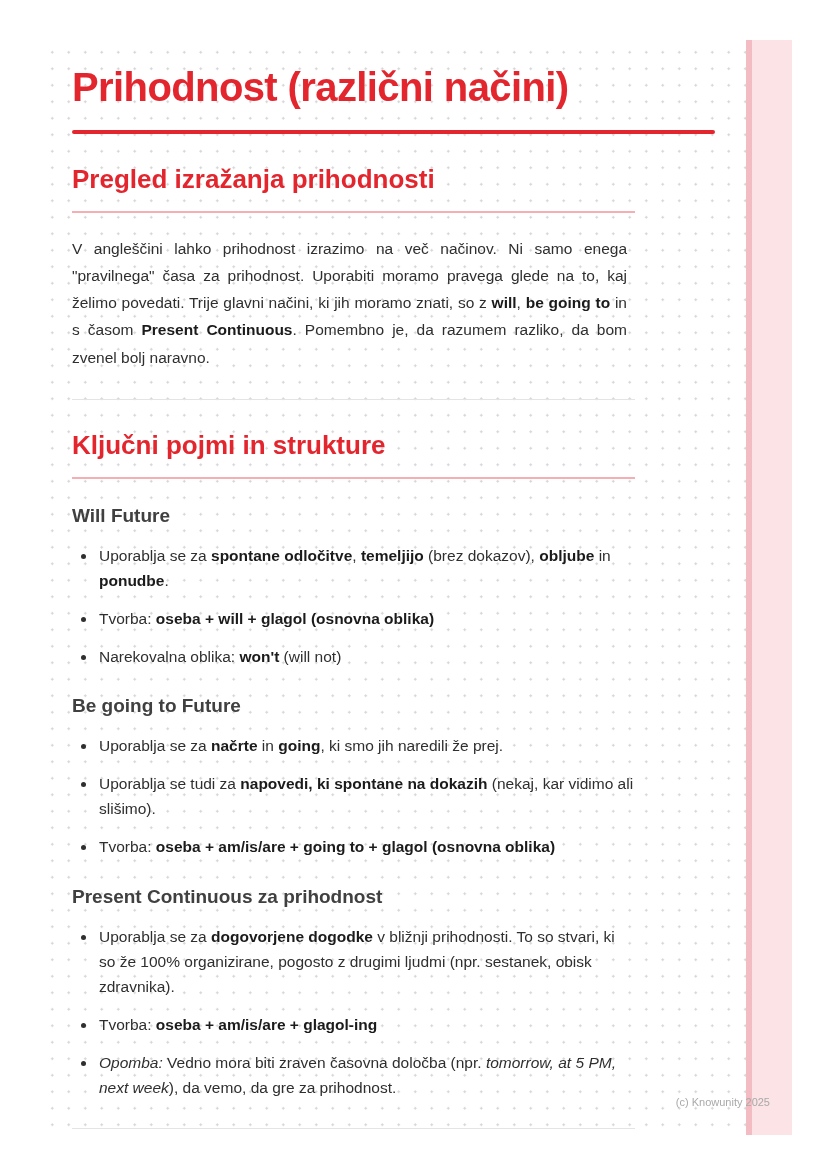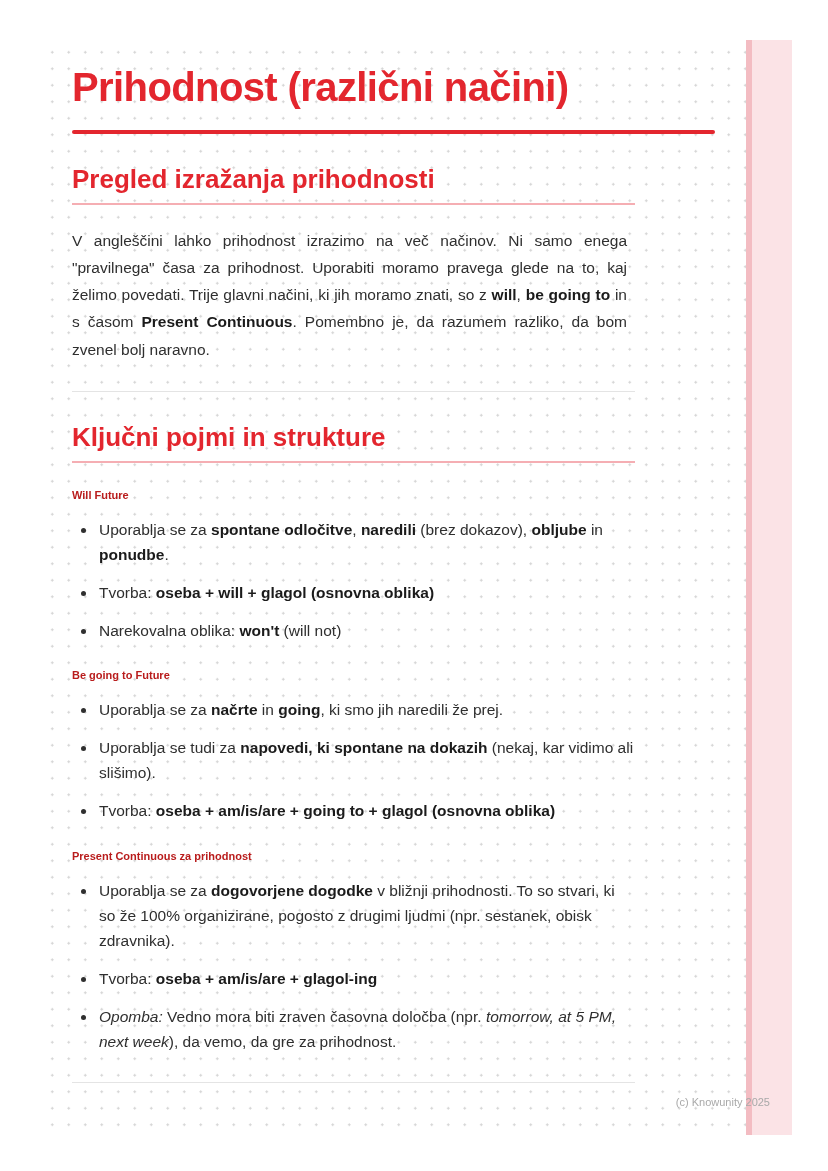--- a/index.html
+++ b/index.html
@@ -51,44 +51,44 @@
     white-space:nowrap;
   }
   .title-rule{
     width:643px;height:4px;
     background:var(--accent-red,#e3262e);
     border-radius:2px;
     margin:0 0 26px 0;
   }
   h2.section-heading{
     margin:30px 0 0 0;
-    padding:0 0 8px 0;
+    padding:0 0 16px 0;
     font-size:26px;
     font-weight:bold;
     color:var(--accent-red,#e3262e);
     border-bottom:2px solid var(--underline-pink,#f5aeb3);
   }
   p.body-par{
     margin:22px 8px 26px 0;
     font-size:15.5px;
     line-height:1.75;
     text-align:justify;
     color:#2f2f2f;
   }
   .divider{
     border:none;
     border-top:1px solid #e4e4e4;
     margin:28px 0 26px 0;
     width:100%;
   }
   h3.subheading{
     margin:26px 0 16px 0;
-    font-size:11px;
+    font-size:19px;
     font-weight:bold;
-    color:#b91c1c;
+    color:#404040;
   }
   ul.bullets{
     margin:0 0 6px 0;
     padding-left:25px;
     list-style-type:disc;
   }
   ul.bullets li{
     font-size:15.5px;
     line-height:1.62;
     margin-bottom:13px;
@@ -121,21 +121,21 @@
       <p class="body-par">V angleščini lahko prihodnost izrazimo na več načinov. Ni samo enega "pravilnega" časa za prihodnost. Uporabiti moramo pravega glede na to, kaj želimo povedati. Trije glavni načini, ki jih moramo znati, so z <strong>will</strong>, <strong>be going to</strong> in s časom <strong>Present Continuous</strong>. Pomembno je, da razumem razliko, da bom zvenel bolj naravno.</p>
     </section>
 
     <hr class="divider">
 
     <section>
       <h2 class="section-heading">Ključni pojmi in strukture</h2>
 
       <h3 class="subheading">Will Future</h3>
       <ul class="bullets">
-        <li>Uporablja se za <strong>spontane odločitve</strong>, <strong>naredili</strong> (brez dokazov), <strong>obljube</strong> in <strong>ponudbe</strong>.</li>
+        <li>Uporablja se za <strong>spontane odločitve</strong>, <strong>temeljijo</strong> (brez dokazov), <strong>obljube</strong> in <strong>ponudbe</strong>.</li>
         <li>Tvorba: <strong>oseba + will + glagol (osnovna oblika)</strong></li>
         <li>Narekovalna oblika: <strong>won't</strong> (will not)</li>
       </ul>
 
       <h3 class="subheading">Be going to Future</h3>
       <ul class="bullets">
         <li>Uporablja se za <strong>načrte</strong> in <strong>going</strong>, ki smo jih naredili že prej.</li>
         <li>Uporablja se tudi za <strong>napovedi, ki spontane na dokazih</strong> (nekaj, kar vidimo ali slišimo).</li>
         <li>Tvorba: <strong>oseba + am/is/are + going to + glagol (osnovna oblika)</strong></li>
       </ul>

